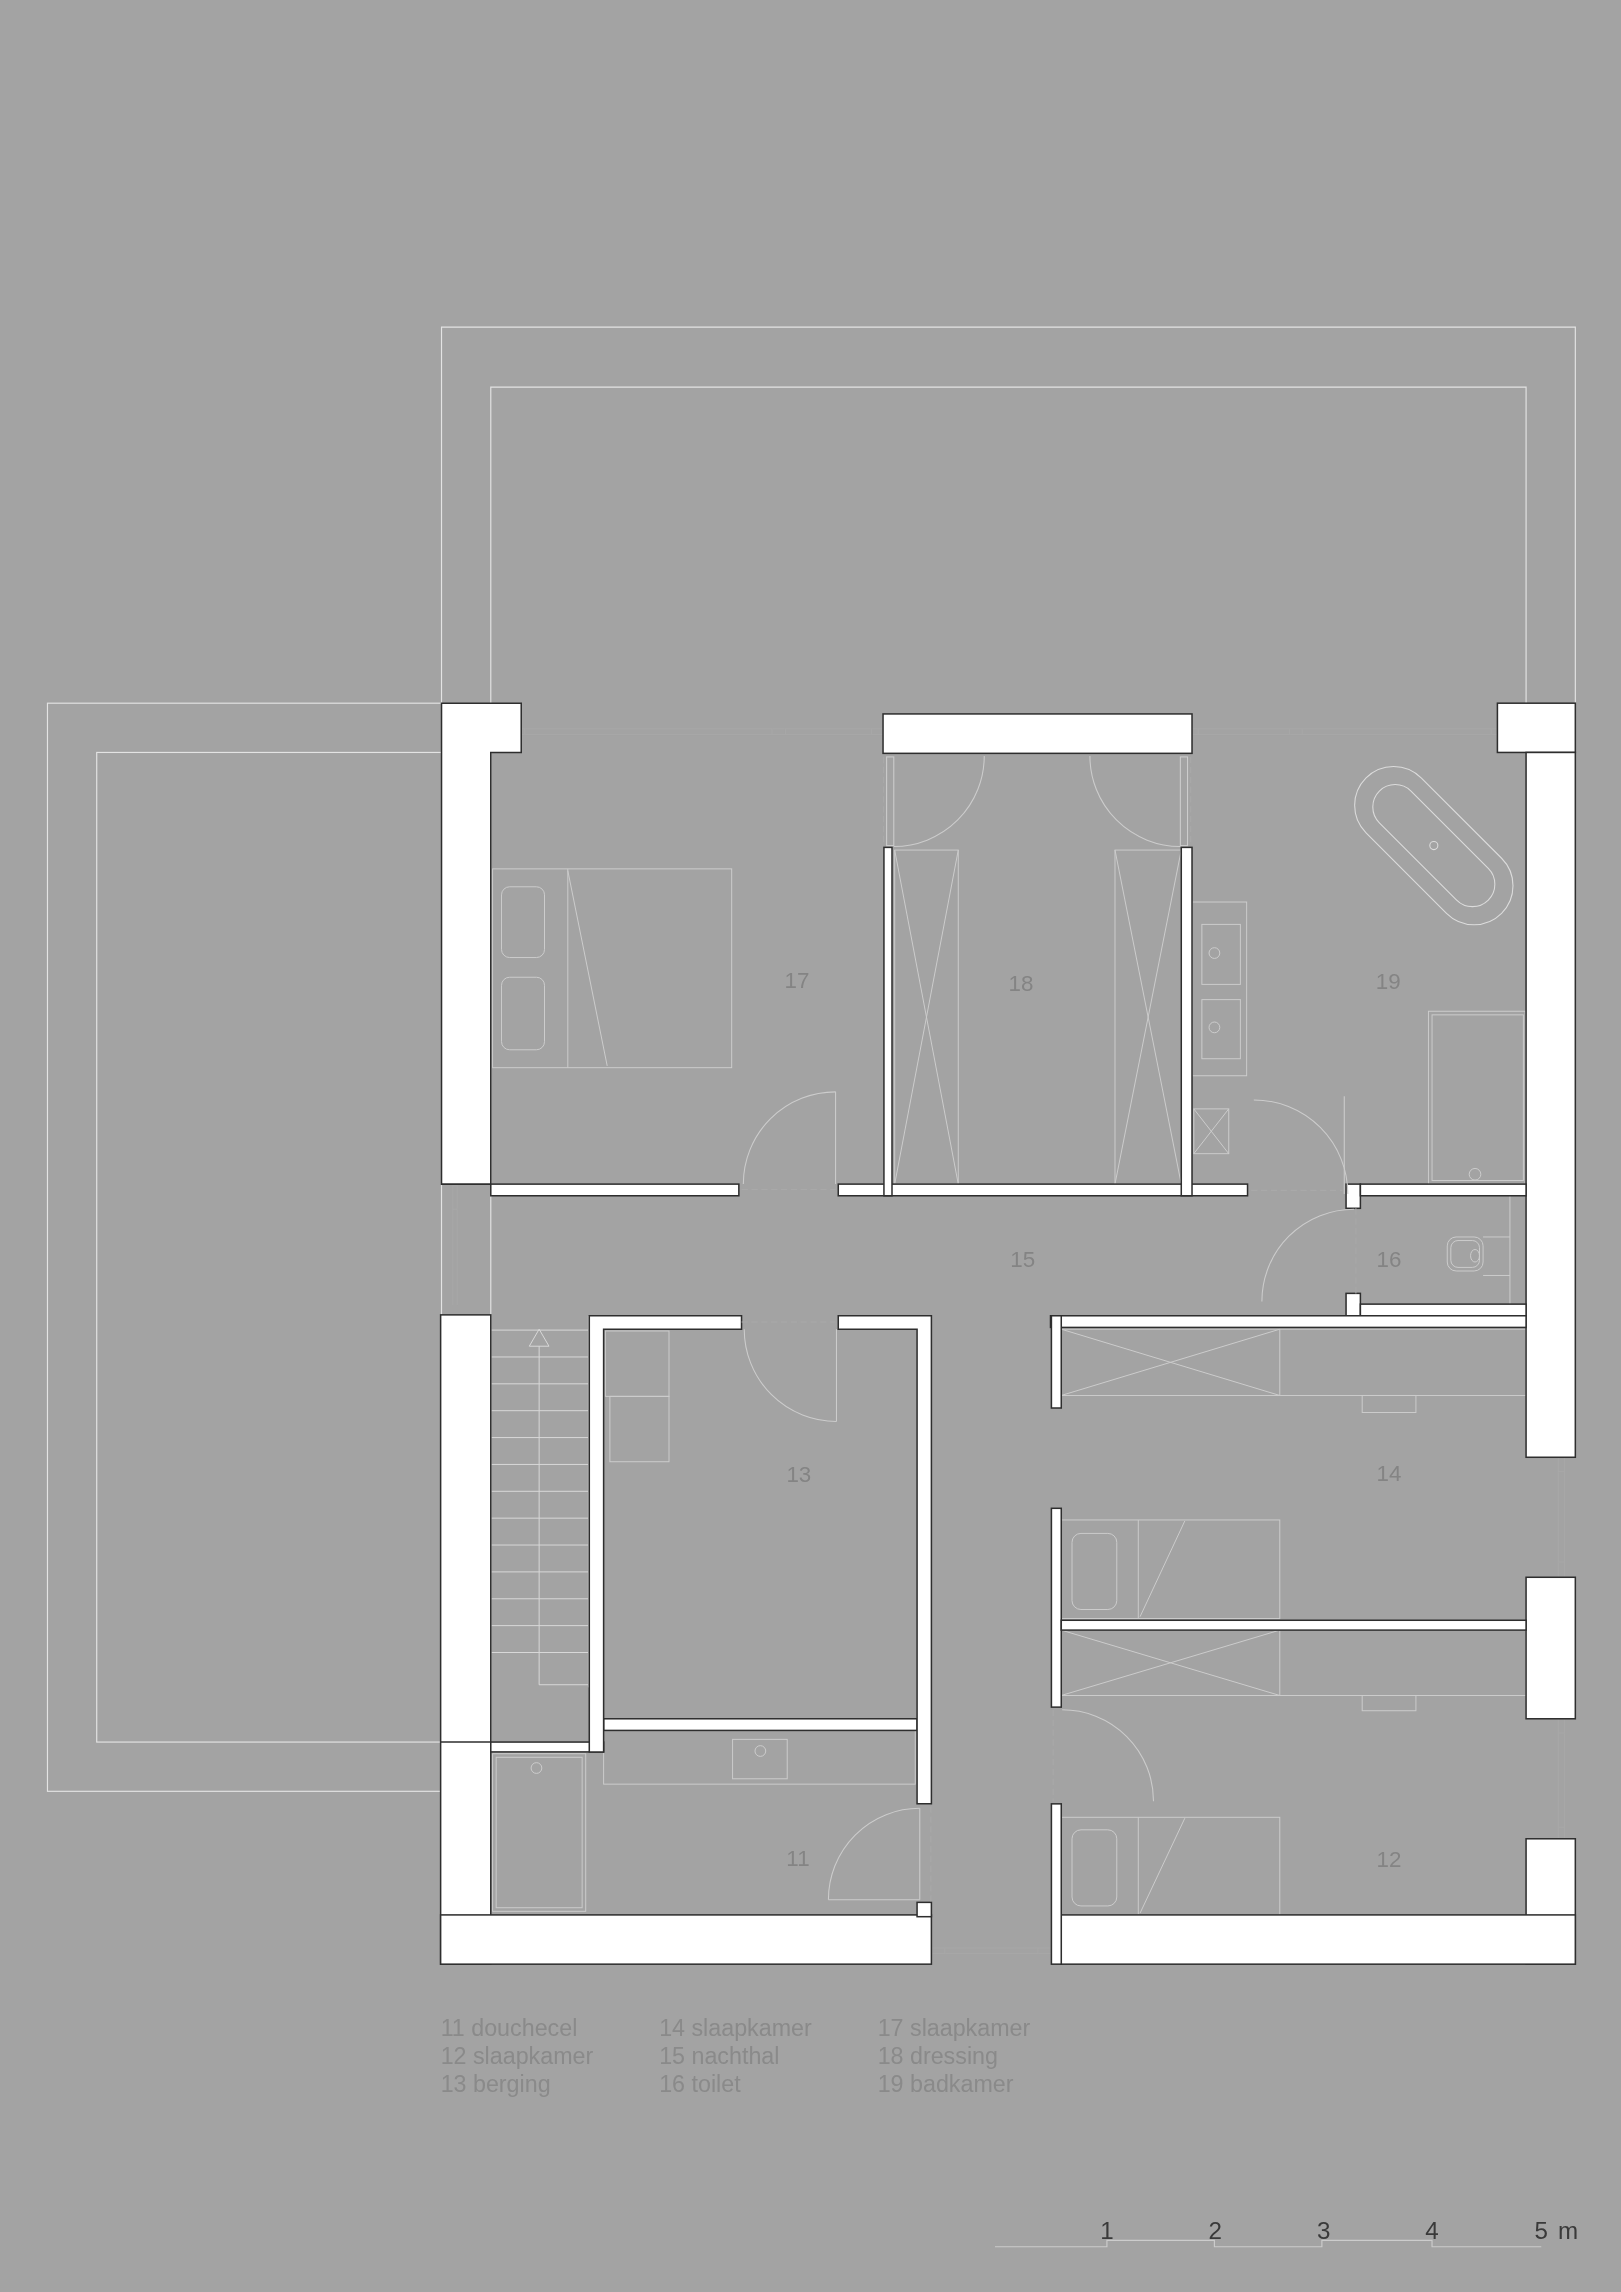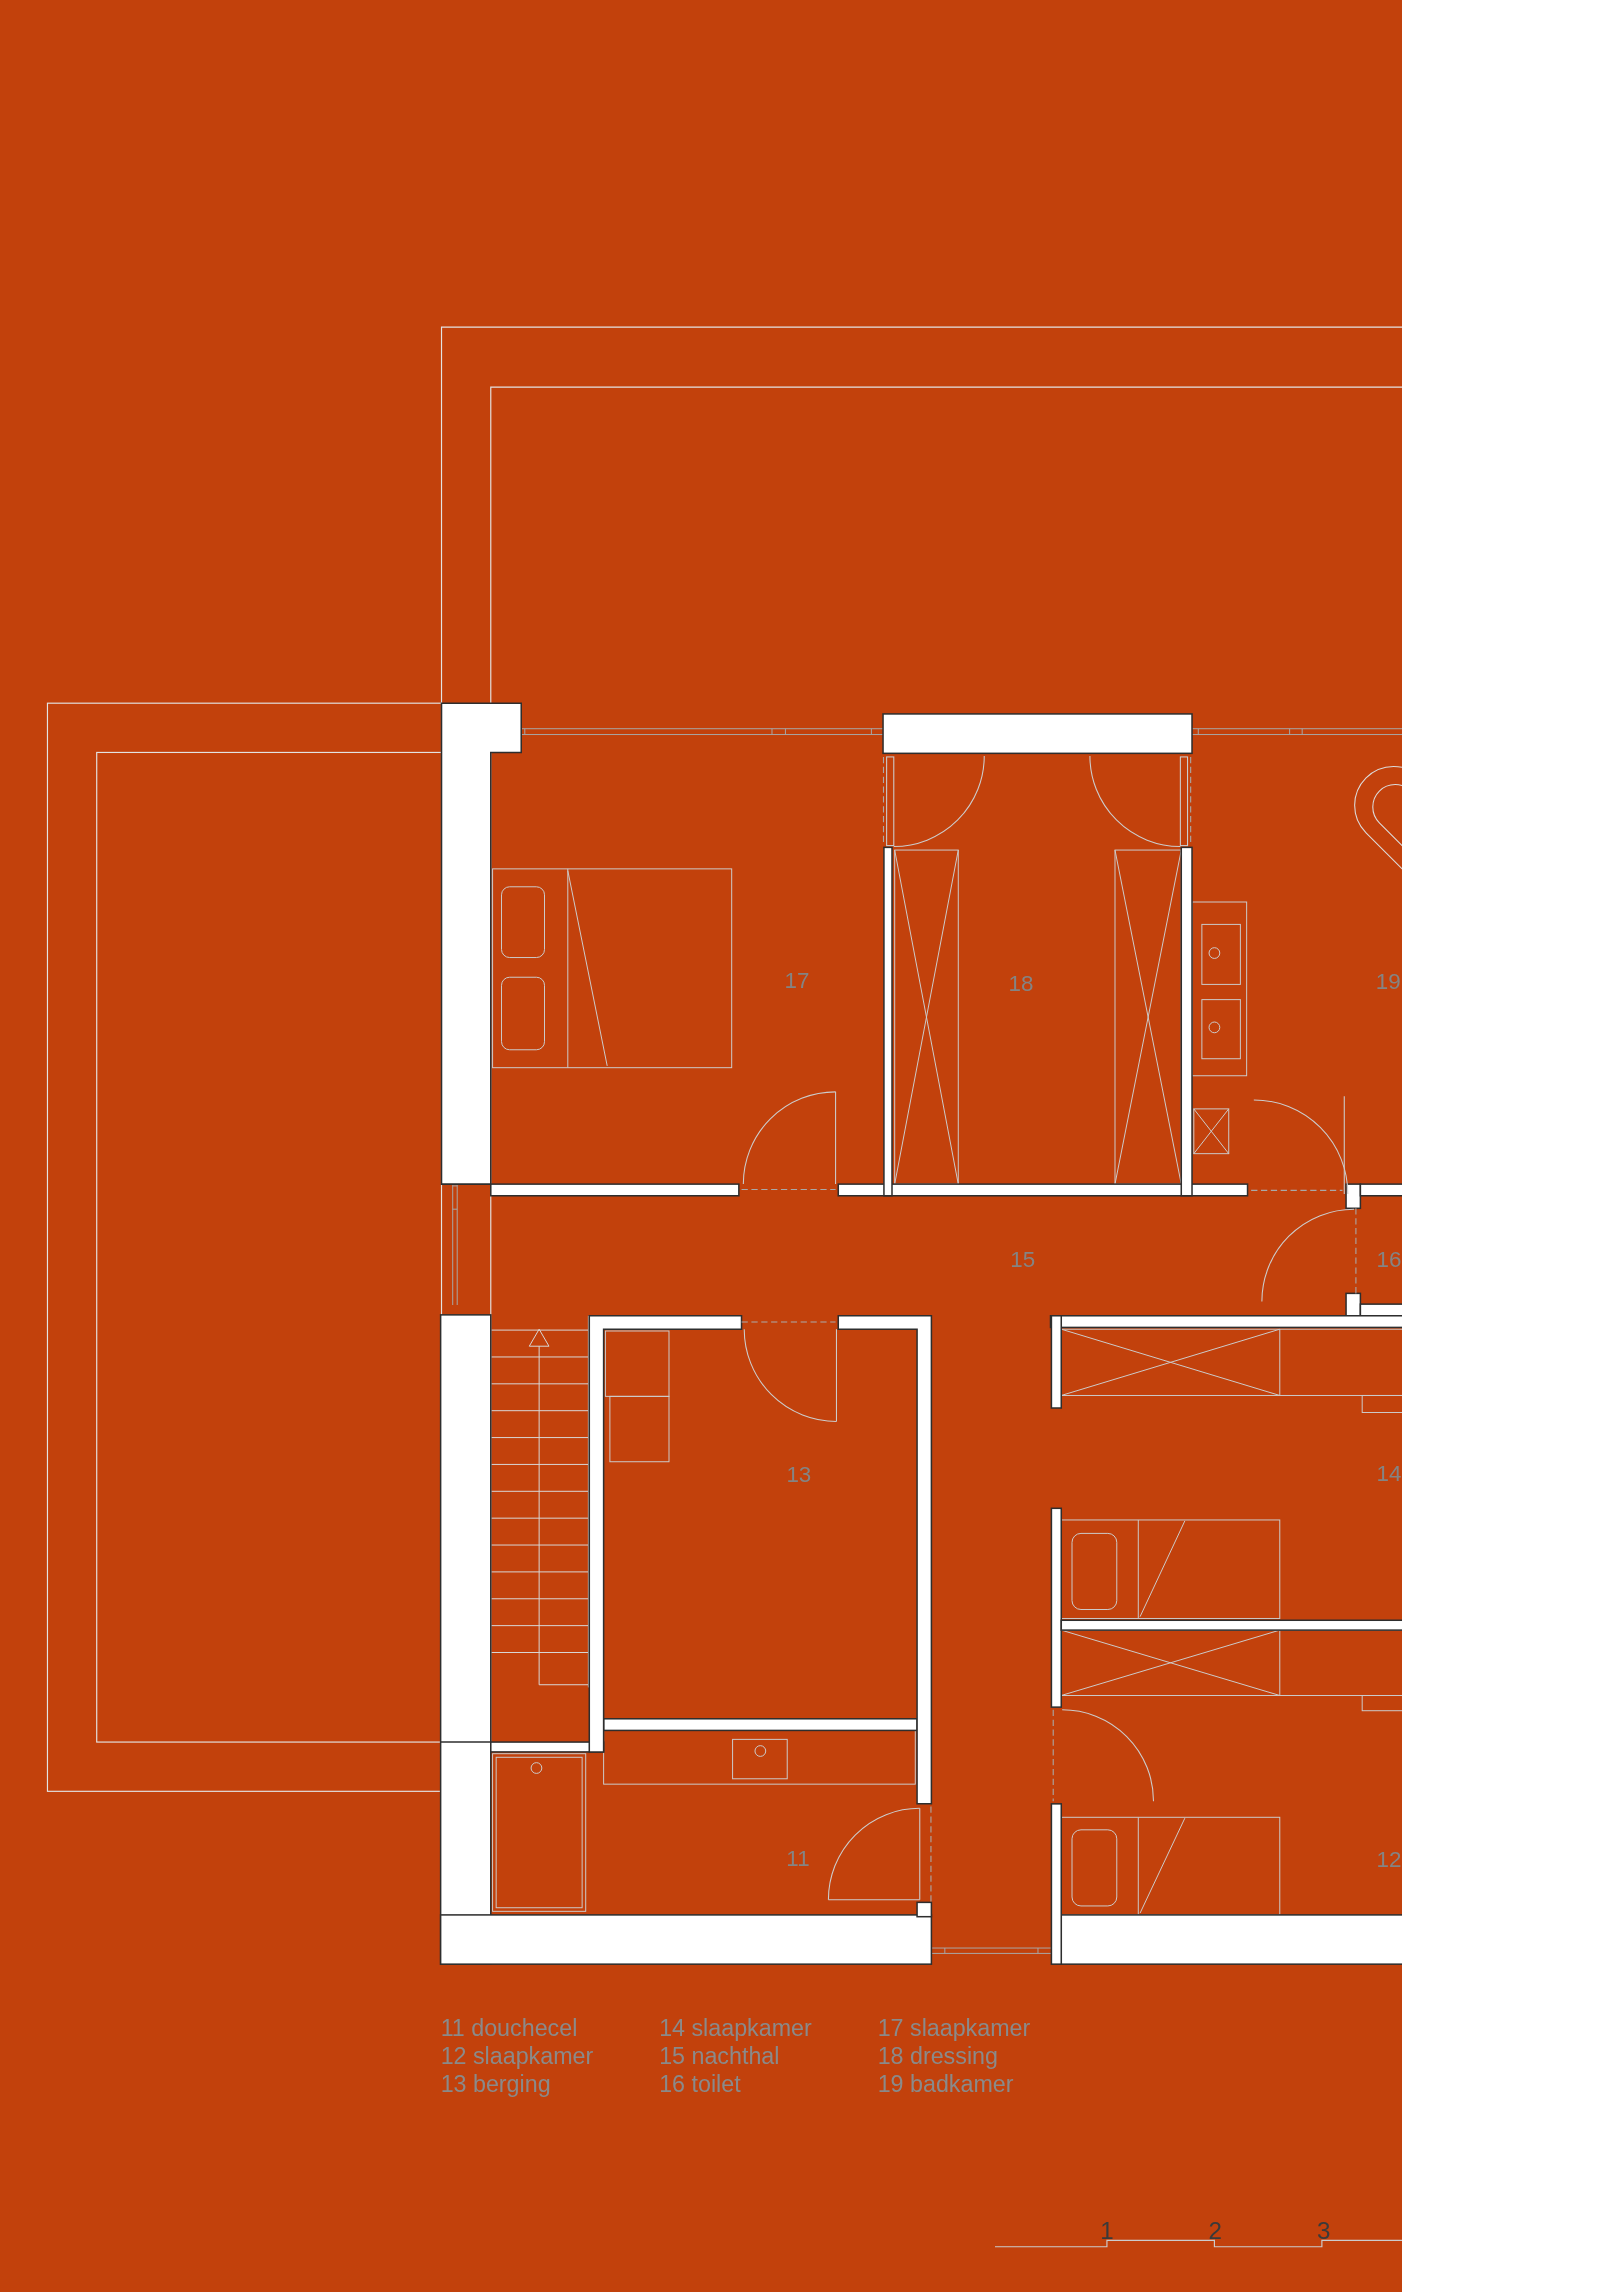--- a/index.html
+++ b/index.html
@@ -1,16 +1,16 @@
 <!DOCTYPE html>
 <html style="font-size:14.3px"><head>
 <meta charset="utf-8">
 <style>
   html,body{margin:0;padding:0;background:#fff;}
-  #page{position:relative;width:1402px;height:2293px;background:#c2410c;overflow:hidden;}
+  #page{position:relative;width:1621px;height:2293px;background:#a3a3a3;overflow:hidden;}
   svg{position:absolute;left:0;top:0;}
   text{font-family:"Liberation Sans",sans-serif;}
 </style>
 </head>
 <body>
 <div id="page">
 <svg width="1621" height="2293" viewBox="0 0 1810 2560">
 
 <g stroke="#e3e3e3" fill="none" stroke-width="1.3">
   <path d="M493,785 L493,365 L1759,365 L1759,785"></path>

